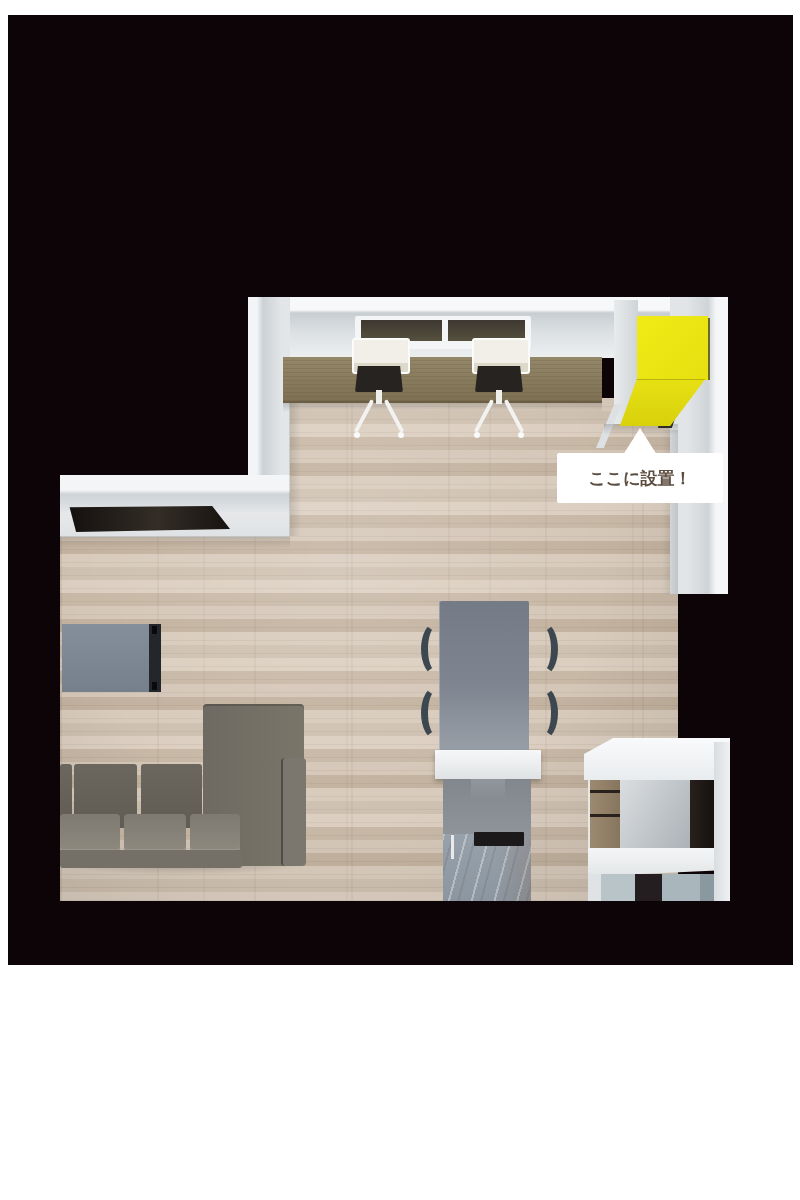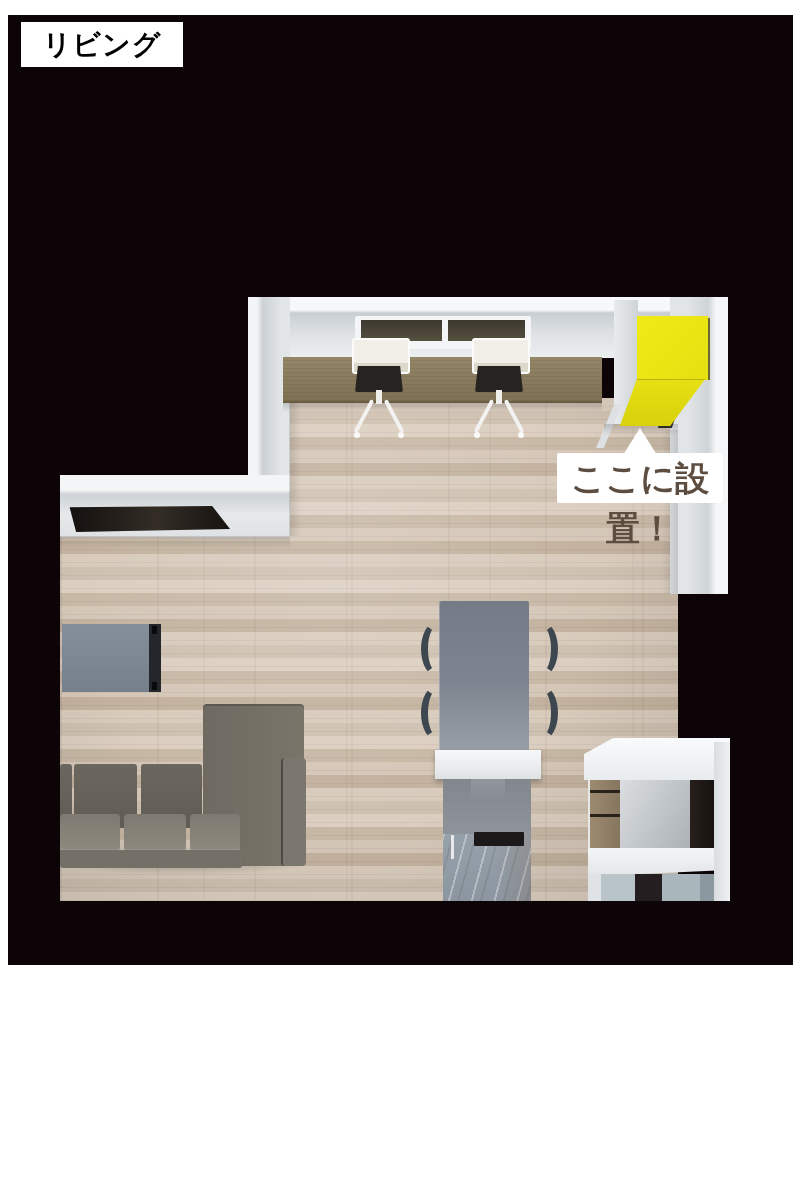--- a/index.html
+++ b/index.html
@@ -140,21 +140,21 @@
   .kitchen-shelf{left:588px;top:848px;width:128px;height:28px;
     clip-path:polygon(0 0,100% 0,100% 80%,8% 100%,0 92%);
     background:linear-gradient(180deg,#f4f5f6,#e3e6e8);}
   .kitchen-glass{left:588px;top:874px;width:126px;height:27px;
     background:linear-gradient(90deg,#dfe3e5 0 10%,#b9c4c9 10% 37%,#241e20 37% 59%,#a9b6bc 59% 89%,#8a999f 89% 100%);}
   .kitchen-side{left:714px;top:742px;width:16px;height:159px;
     background:linear-gradient(270deg,#eff1f2,#d9dde0);}
 
   
   .callout{left:557px;top:453px;width:166px;height:50px;background:var(--callout-background,#fff);border-radius:2px;
-    color:var(--callout-text,#5c4d40);font-size:34px;font-weight:bold;line-height:50px;text-align:center;}
+    color:var(--callout-text,#5c4d40);font-size:17px;font-weight:bold;line-height:50px;text-align:center;}
   .callout-pointer{left:623px;top:428px;width:0;height:0;
     border-left:17px solid rgba(0,0,0,0);border-right:17px solid rgba(0,0,0,0);
     border-bottom:27px solid var(--callout-background,#fff);}
 </style>
 </head>
 <body>
 
 <div class="canvas">
   <div class="abs backdrop">
 
@@ -249,16 +249,13 @@
       <div class="abs kitchen-glass"></div>
       <div class="abs kitchen-side"></div>
 
       <div class="abs callout-pointer"></div>
       <div class="abs callout">
         <span>ここに設置！</span>
       </div>
     </div>
   </div>
 
-  <div class="abs room-label">
-    <span>リビング</span>
-  </div>
 </div>
 
 </body></html>

